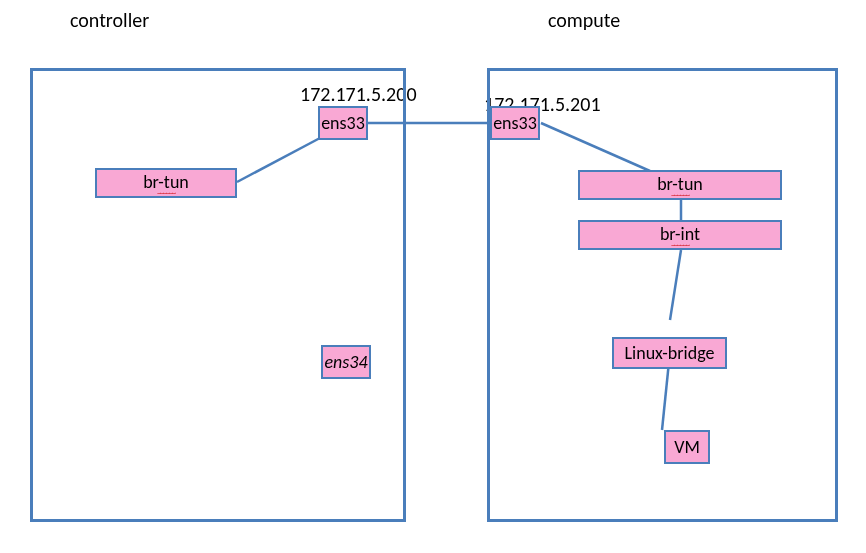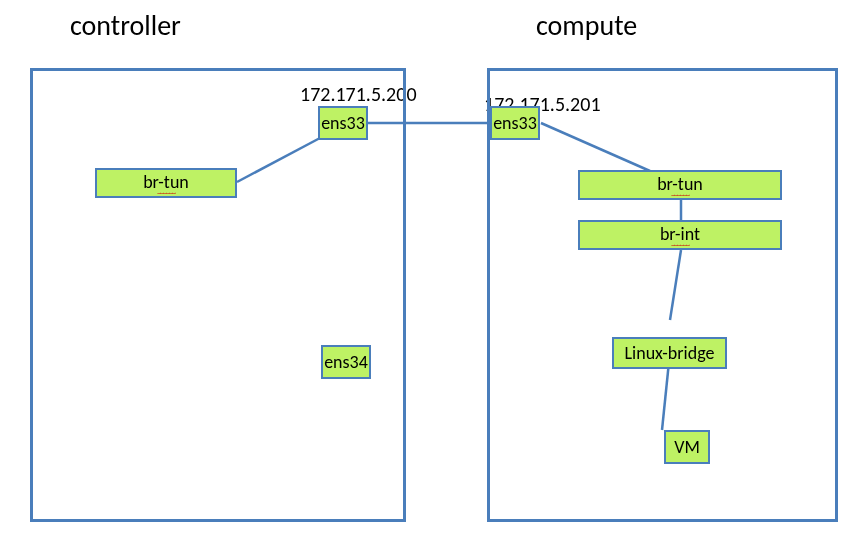--- a/index.html
+++ b/index.html
@@ -8,31 +8,31 @@
     width: 866px;
     height: 553px;
     font-family: Calibri, Arial, sans-serif;
     font-size: 18px;
     color: #000;
     background: #fff;
     position: relative;
   }
   .title {
     position: absolute;
-    font-size: 28px;
+    font-size: 20px;
   }
   .outer-box {
     position: absolute;
     border: 3px solid #4a7ebb;
     background: transparent;
   }
   .node {
     position: absolute;
     border: 2px solid #4a7ebb;
-    background: #bef264;
+    background: #f9a8d4;
     display: flex;
     align-items: center;
     justify-content: center;
     text-align: center;
     box-sizing: border-box;
   }
   .ip {
     position: absolute;
     font-size: 20px;
   }
@@ -53,21 +53,21 @@
   }
   svg.lines line {
     stroke: #4a7ebb;
     stroke-width: 2.5;
   }
 </style>
 </head>
 <body>
 
 <div class="title" style="left:70px; top:8px;">controller</div>
-<div class="title" style="left:536px; top:8px;">compute</div>
+<div class="title" style="left:548px; top:8px;">compute</div>
 
 <div class="ip" style="left:300px; top:82px;">172.171.5.200</div>
 <div class="ip" style="left:484px; top:82px;margin-top:10px;">172.171.5.201</div>
 
 <div class="outer-box" style="left:30px; top:68px; width:370px; height:448px;"></div>
 <div class="outer-box" style="left:487px; top:68px; width:345px; height:448px;"></div>
 
 <svg class="lines">
 
   <line x1="368" y1="123" x2="490" y2="123"></line>
@@ -83,21 +83,21 @@
   <line x1="670" y1="352" x2="662" y2="430"></line>
 </svg>
 
 <div class="node" style="left:318px; top:106px; width:50px; height:34px;">
   <span>ens33</span>
 </div>
 <div class="node" style="left:95px; top:168px; width:142px; height:30px; flex-direction:column;">
   <span>br-tun</span>
   <span class="squiggle">~~~~~~</span>
 </div>
-<div class="node" style="left:321px; top:345px; width:50px; height:34px;">
+<div class="node" style="left:321px; top:345px; width:50px; height:34px;font-style:italic;">
   <span>ens34</span>
 </div>
 
 <div class="node" style="left:490px; top:106px; width:50px; height:34px;">
   <span>ens33</span>
 </div>
 <div class="node" style="left:578px; top:170px; width:204px; height:30px; flex-direction:column;">
   <span>br-tun</span>
   <span class="squiggle">~~~~~~</span>
 </div>

